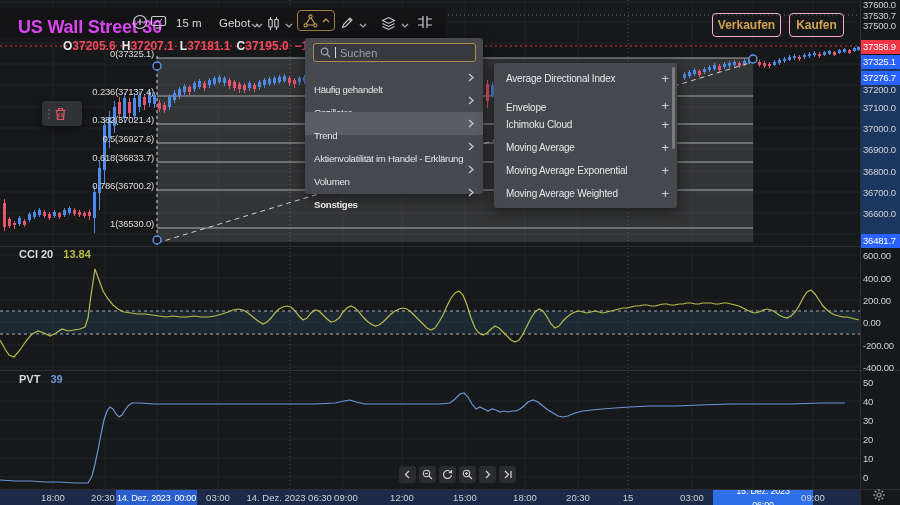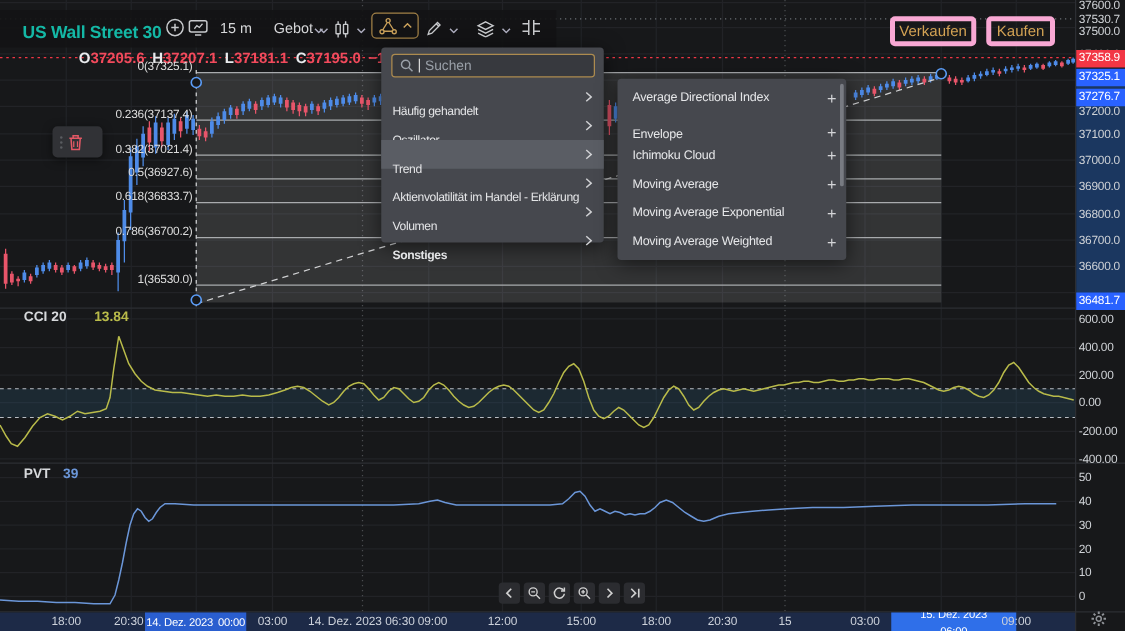--- a/index.html
+++ b/index.html
@@ -1,28 +1,28 @@
 <!DOCTYPE html>
 <html><head>
 <meta charset="utf-8">
 <style>
   * { margin:0; padding:0; box-sizing:border-box; }
   html,body { width:900px; height:505px; background:#17181a; overflow:hidden;
     font-family:"Liberation Sans", sans-serif; }
   #app { position:relative; width:900px; height:505px; }
   #chart-svg { position:absolute; left:0; top:0; }
   .tb-backdrop { position:absolute; left:0; top:8px; width:445px; height:30px; background:rgba(19,19,21,0.92); }
-  .title { position:absolute; left:18px; top:17px; font-size:14px; font-weight:700; color:#14b8a6; letter-spacing:-0.2px; }
+  .title { position:absolute; left:18px; top:17px; font-size:18px; font-weight:700; color:#d946ef; letter-spacing:-0.2px; }
   .tb-icon { position:absolute; top:14px; display:flex; align-items:center; color:#c8cacd; }
   .tb-label { font-size:11.5px; color:#d6d7d9; }
   .chev { margin-left:5px; display:inline-block; }
   .ind-btn { position:absolute; left:297px; top:10px; width:38px; height:21px; border:1px solid #a28147; border-radius:4px;
     display:flex; align-items:center; justify-content:center; gap:4px; background:#131315; }
-  .trade-btn { position:absolute; top:13px; height:24px; border:4px solid #f9a8d4; border-radius:4px; background:rgba(23,24,26,0.25);
-    color:#d2a254; font-size:12px; font-weight:400; display:flex; align-items:center; justify-content:center; }
+  .trade-btn { position:absolute; top:13px; height:24px; border:1px solid #f9a8d4; border-radius:4px; background:rgba(23,24,26,0.25);
+    color:#d2a254; font-size:12px; font-weight:700; display:flex; align-items:center; justify-content:center; }
   
   #ohlc { position:absolute; left:63px; top:39px; font-size:12px; font-weight:700; color:#e8eaed; white-space:nowrap; }
   #ohlc > span { color:#e8eaed; }
   #ohlc .v { color:#f24a5c; margin-right:6px; font-weight:700; }
   
   .pane-legend { position:absolute; font-size:11px; font-weight:700; color:#d7d9dc; }
   .pane-legend .val { font-weight:700; }
   
   .fib-label { position:absolute; font-size:9.5px; color:#dcdcdc; text-align:right; width:120px; letter-spacing:-0.2px; }
   
@@ -409,21 +409,21 @@
       <div class="fib-label" style="left: 34px; top: 86px;">0.236(37137.4)</div>
       <div class="fib-label" style="left: 34px; top: 114px;">0.382(37021.4)</div>
       <div class="fib-label" style="left: 34px; top: 133px;">0.5(36927.6)</div>
       <div class="fib-label" style="left: 34px; top: 152px;">0.618(36833.7)</div>
       <div class="fib-label" style="left: 34px; top: 180px;">0.786(36700.2)</div>
       <div class="fib-label" style="left: 34px; top: 218px;">1(36530.0)</div>
     </div>
 
   <div class="pane-legend" style="left:19px; top:248px;">
     <span>CCI 20</span>
-    <span class="val" style="color:#b9bb4a; margin-left:19px;">13.84</span>
+    <span class="val" style="color:#b9bb4a; margin-left:7px;">13.84</span>
   </div>
   <div class="pane-legend" style="left:19px; top:373px;">
     <span>PVT</span>
     <span class="val" style="color:#6b96d8; margin-left:7px;">39</span>
   </div>
 
   <div id="price-axis">
       <div class="ax-label" style="top: -2.5px;">37600.0</div>
       <div class="ax-label" style="top: 8.5px;">37530.7</div>
       <div class="ax-label" style="top: 18.5px;">37500.0</div>

